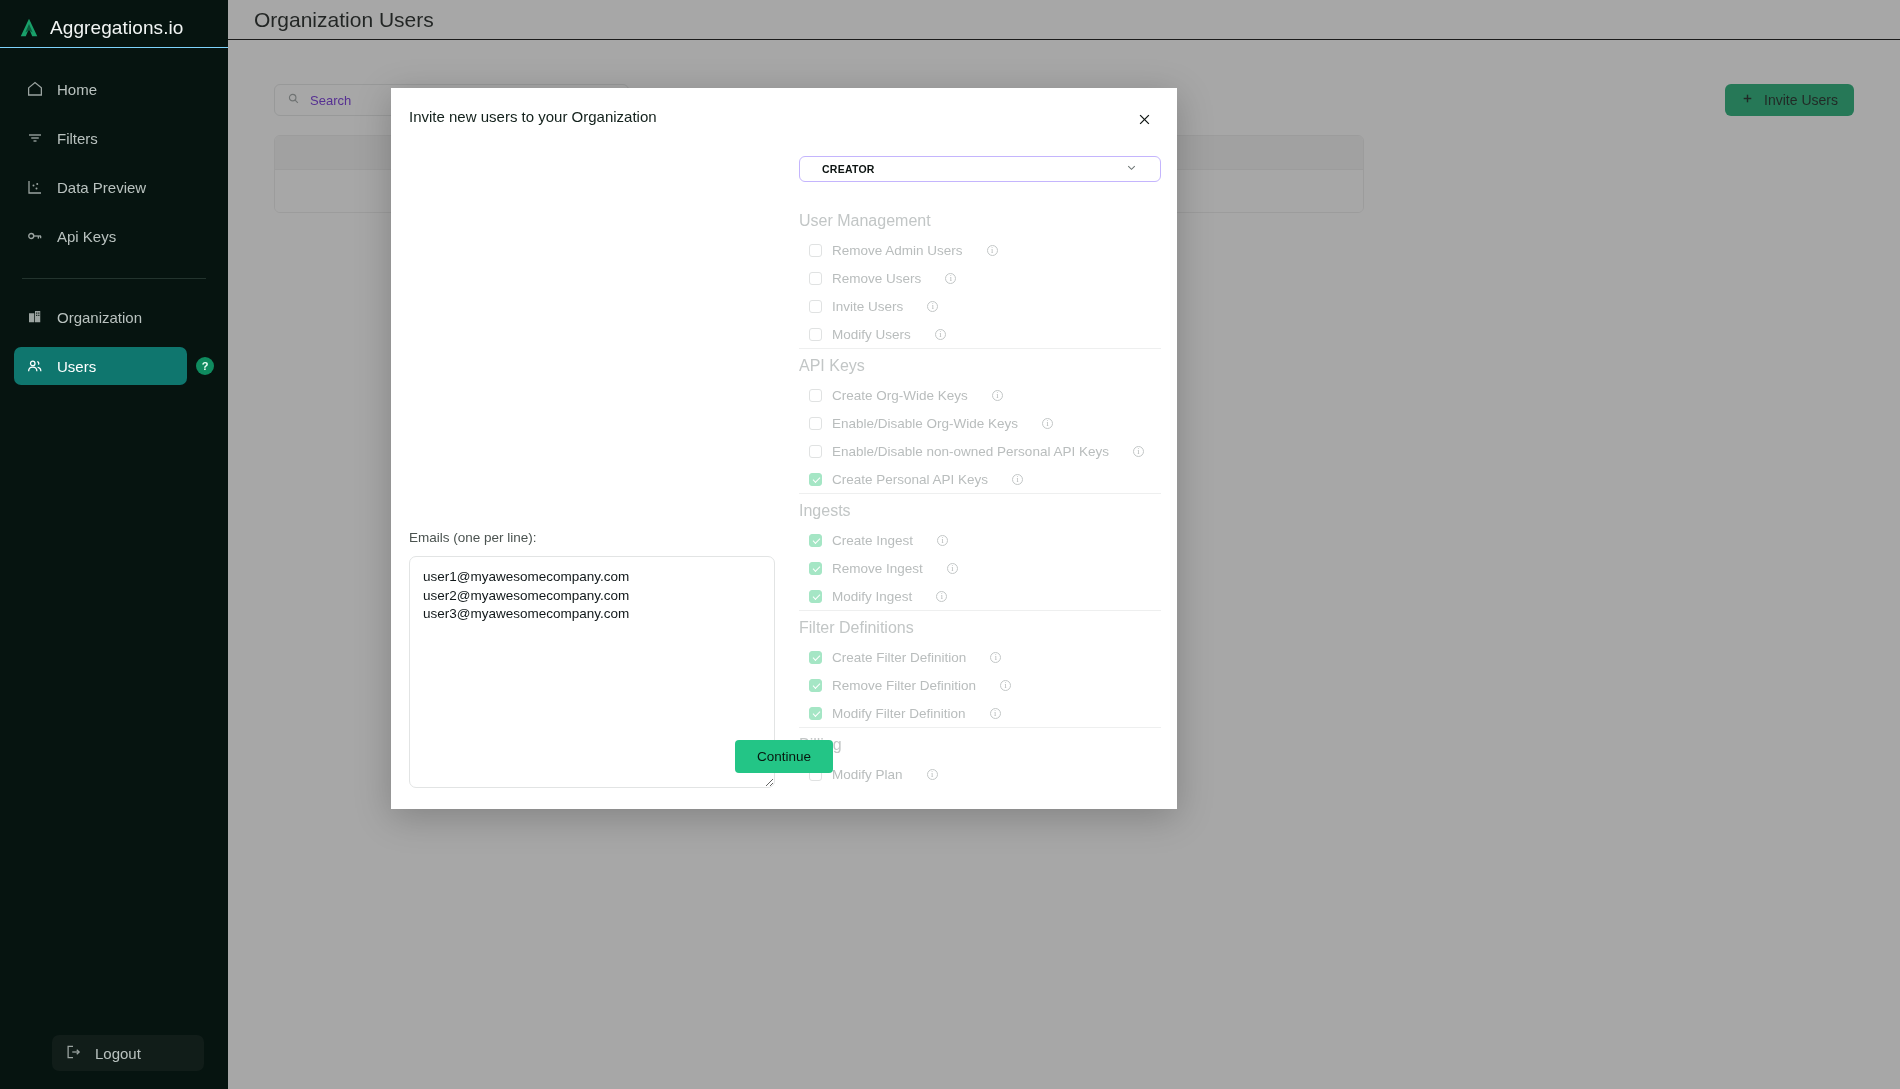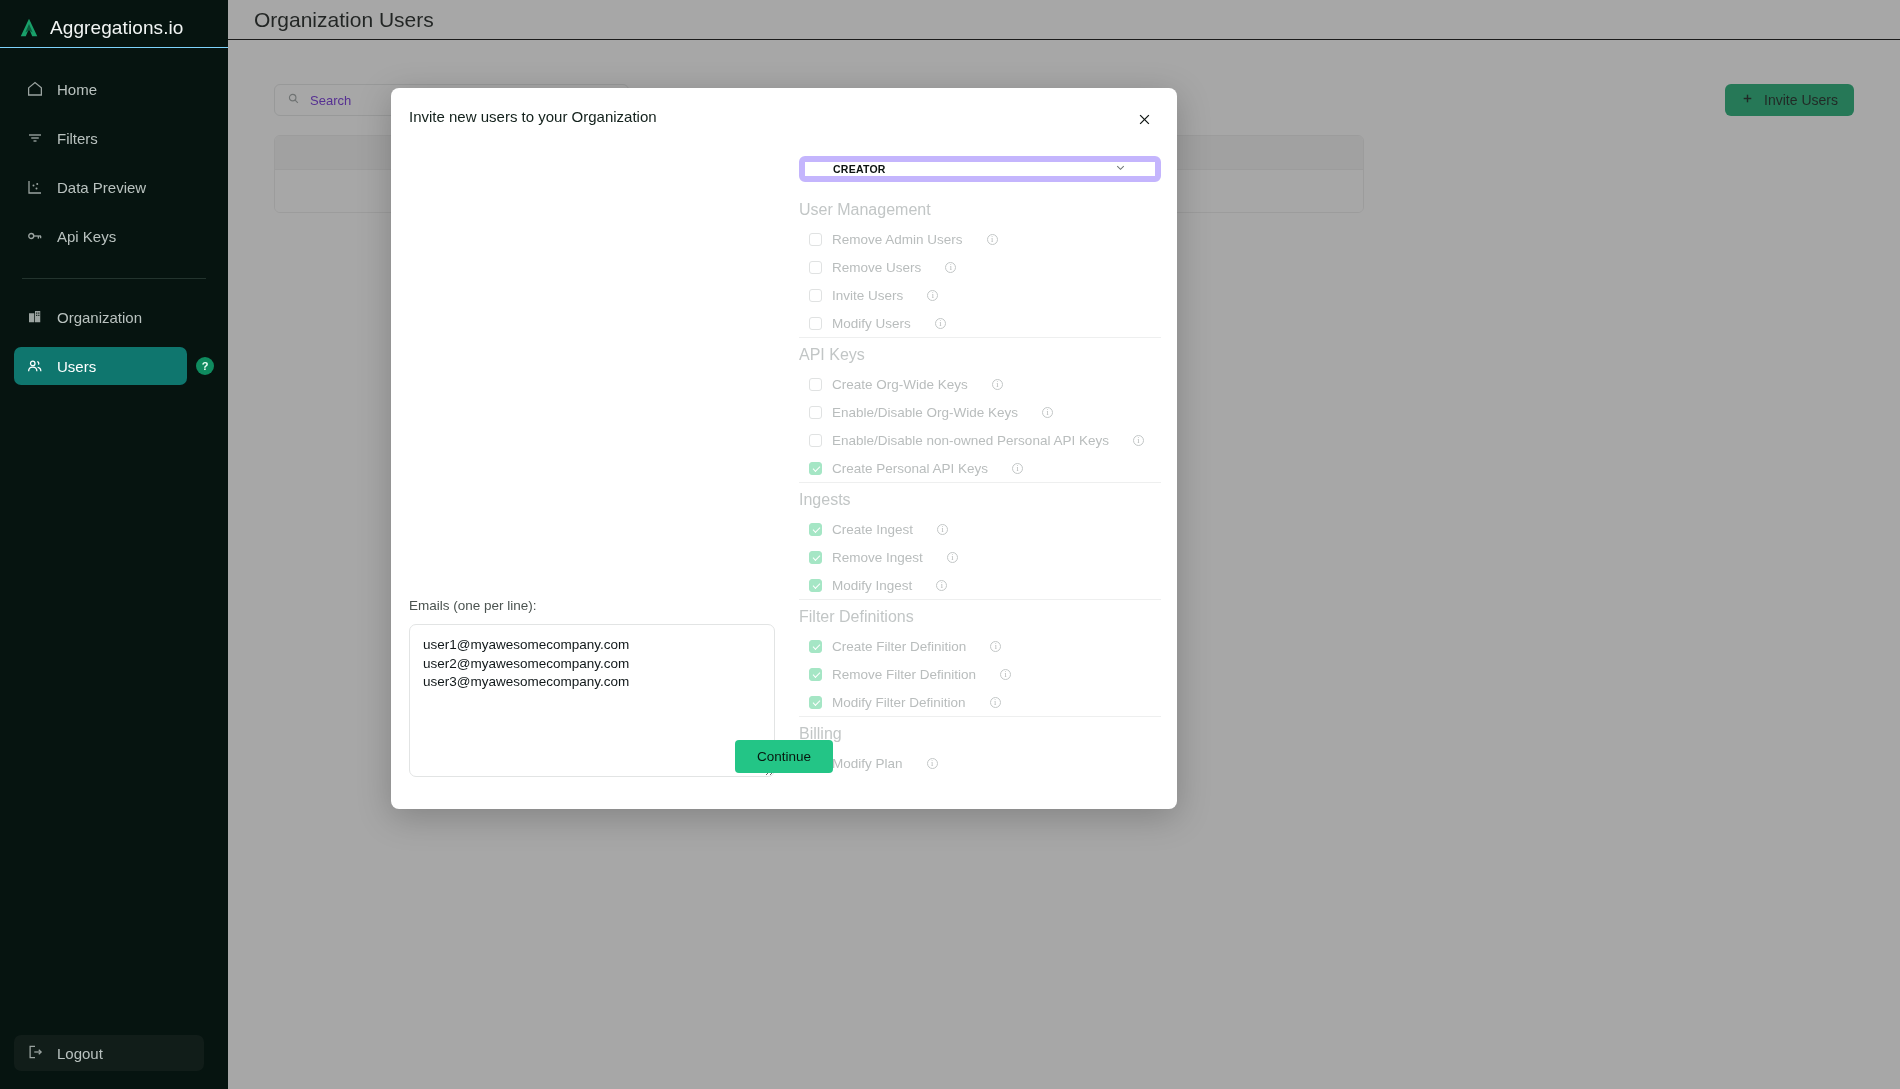--- a/index.html
+++ b/index.html
@@ -42,21 +42,21 @@
   .nav-sep { height: 1px; background: #23342e; margin: 12px 8px 19px 8px; }
   .nav-row-users { display: flex; align-items: center; }
   .nav-row-users .nav-item { flex: 1; margin-bottom: 0; }
   .help-badge {
     width: 18px; height: 18px; border-radius: 50%;
     background: #0f8b5f; color: #eafff5;
     font-size: 11px; font-weight: bold;
     display: flex; align-items: center; justify-content: center;
     margin-left: 9px; cursor: pointer; flex: none;
   }
-  .sidebar-bottom { margin-top: auto; padding: 0 24px 18px 14px; }
+  .sidebar-bottom { margin-top: auto; padding: 0 24px 18px 14px; margin-left: 38px; }
   .logout-item {
     display: flex; align-items: center; gap: 13px;
     height: 36px; padding: 0 12px; border-radius: 7px;
     background: #111d19; color: #b9c2bf; font-size: 15px; cursor: pointer;
   }
 
   
   .main {
     position: absolute; left: 228px; top: 0;
     width: 1672px; height: 1089px; background: #ffffff;
@@ -111,57 +111,57 @@
     width: 1672px; height: 1089px;
     background: rgba(60,60,60,0.45);
     z-index: 20;
   }
 
   
   .modal {
     position: absolute; left: 391px; top: 88px;
     width: 786px; height: 721px;
     background: #ffffff;
-    border-radius: 8px;
+    border-radius: 0;
     box-shadow: 0 8px 34px rgba(0,0,0,.22);
     z-index: 30;
     padding: 0;
   }
   .modal-head {
     display: flex; align-items: flex-start;
     padding: 20px 22px 0 18px;
   }
   .modal-title { font-size: 15px; color: #12201b; }
   .close-x {
     margin-left: auto; width: 22px; height: 22px;
     display: flex; align-items: center; justify-content: center;
     cursor: pointer; color: #0d1311;
   }
   .modal-body { display: flex; padding: 26px 18px 0 18px; align-items: flex-end; }
 
   
   .left-col { width: 366px; flex: none; }
   .field-label { font-size: 13.5px; color: #4b5350; margin-bottom: 11px; }
   .emails-box {
-    width: 366px; height: 153px;
+    width: 366px; height: 232px;
     border: 1px solid #e2e4e4; border-radius: 7px;
     padding: 12px 13px;
     font-size: 13.5px; color: #11181a; line-height: 1.16;
     resize: both; overflow: hidden; background: #fff;
     font-family: "Liberation Sans", sans-serif;
   }
   .email-line { margin-bottom: 3px; white-space: nowrap; }
 
   
   .right-col { margin-left: 24px; width: 362px; flex: none; }
   .role-select {
     width: 362px; height: 26px;
-    border: 6px solid #c4b5fd; border-radius: 6px;
+    border: 1px solid #c4b5fd; border-radius: 6px;
     display: flex; align-items: center;
-    padding: 0 28px; margin-bottom: 11px; background: #fff; cursor: pointer;
+    padding: 0 22px; margin-bottom: 22px; background: #fff; cursor: pointer;
   }
   .role-value { font-size: 10.5px; color: #0c1311; letter-spacing: .25px; font-weight: bold; }
   .role-chevron { margin-left: auto; color: #6d7574; display:block; }
 
   .perm-group + .perm-group { border-top: 1px solid #eeefef; }
   .group-title { font-size: 16px; color: #c2c6c6; padding: 8px 0 6px 0; }
   .perm-row {
     display: flex; align-items: center; gap: 10px;
     height: 28px; padding-left: 10px;
   }

